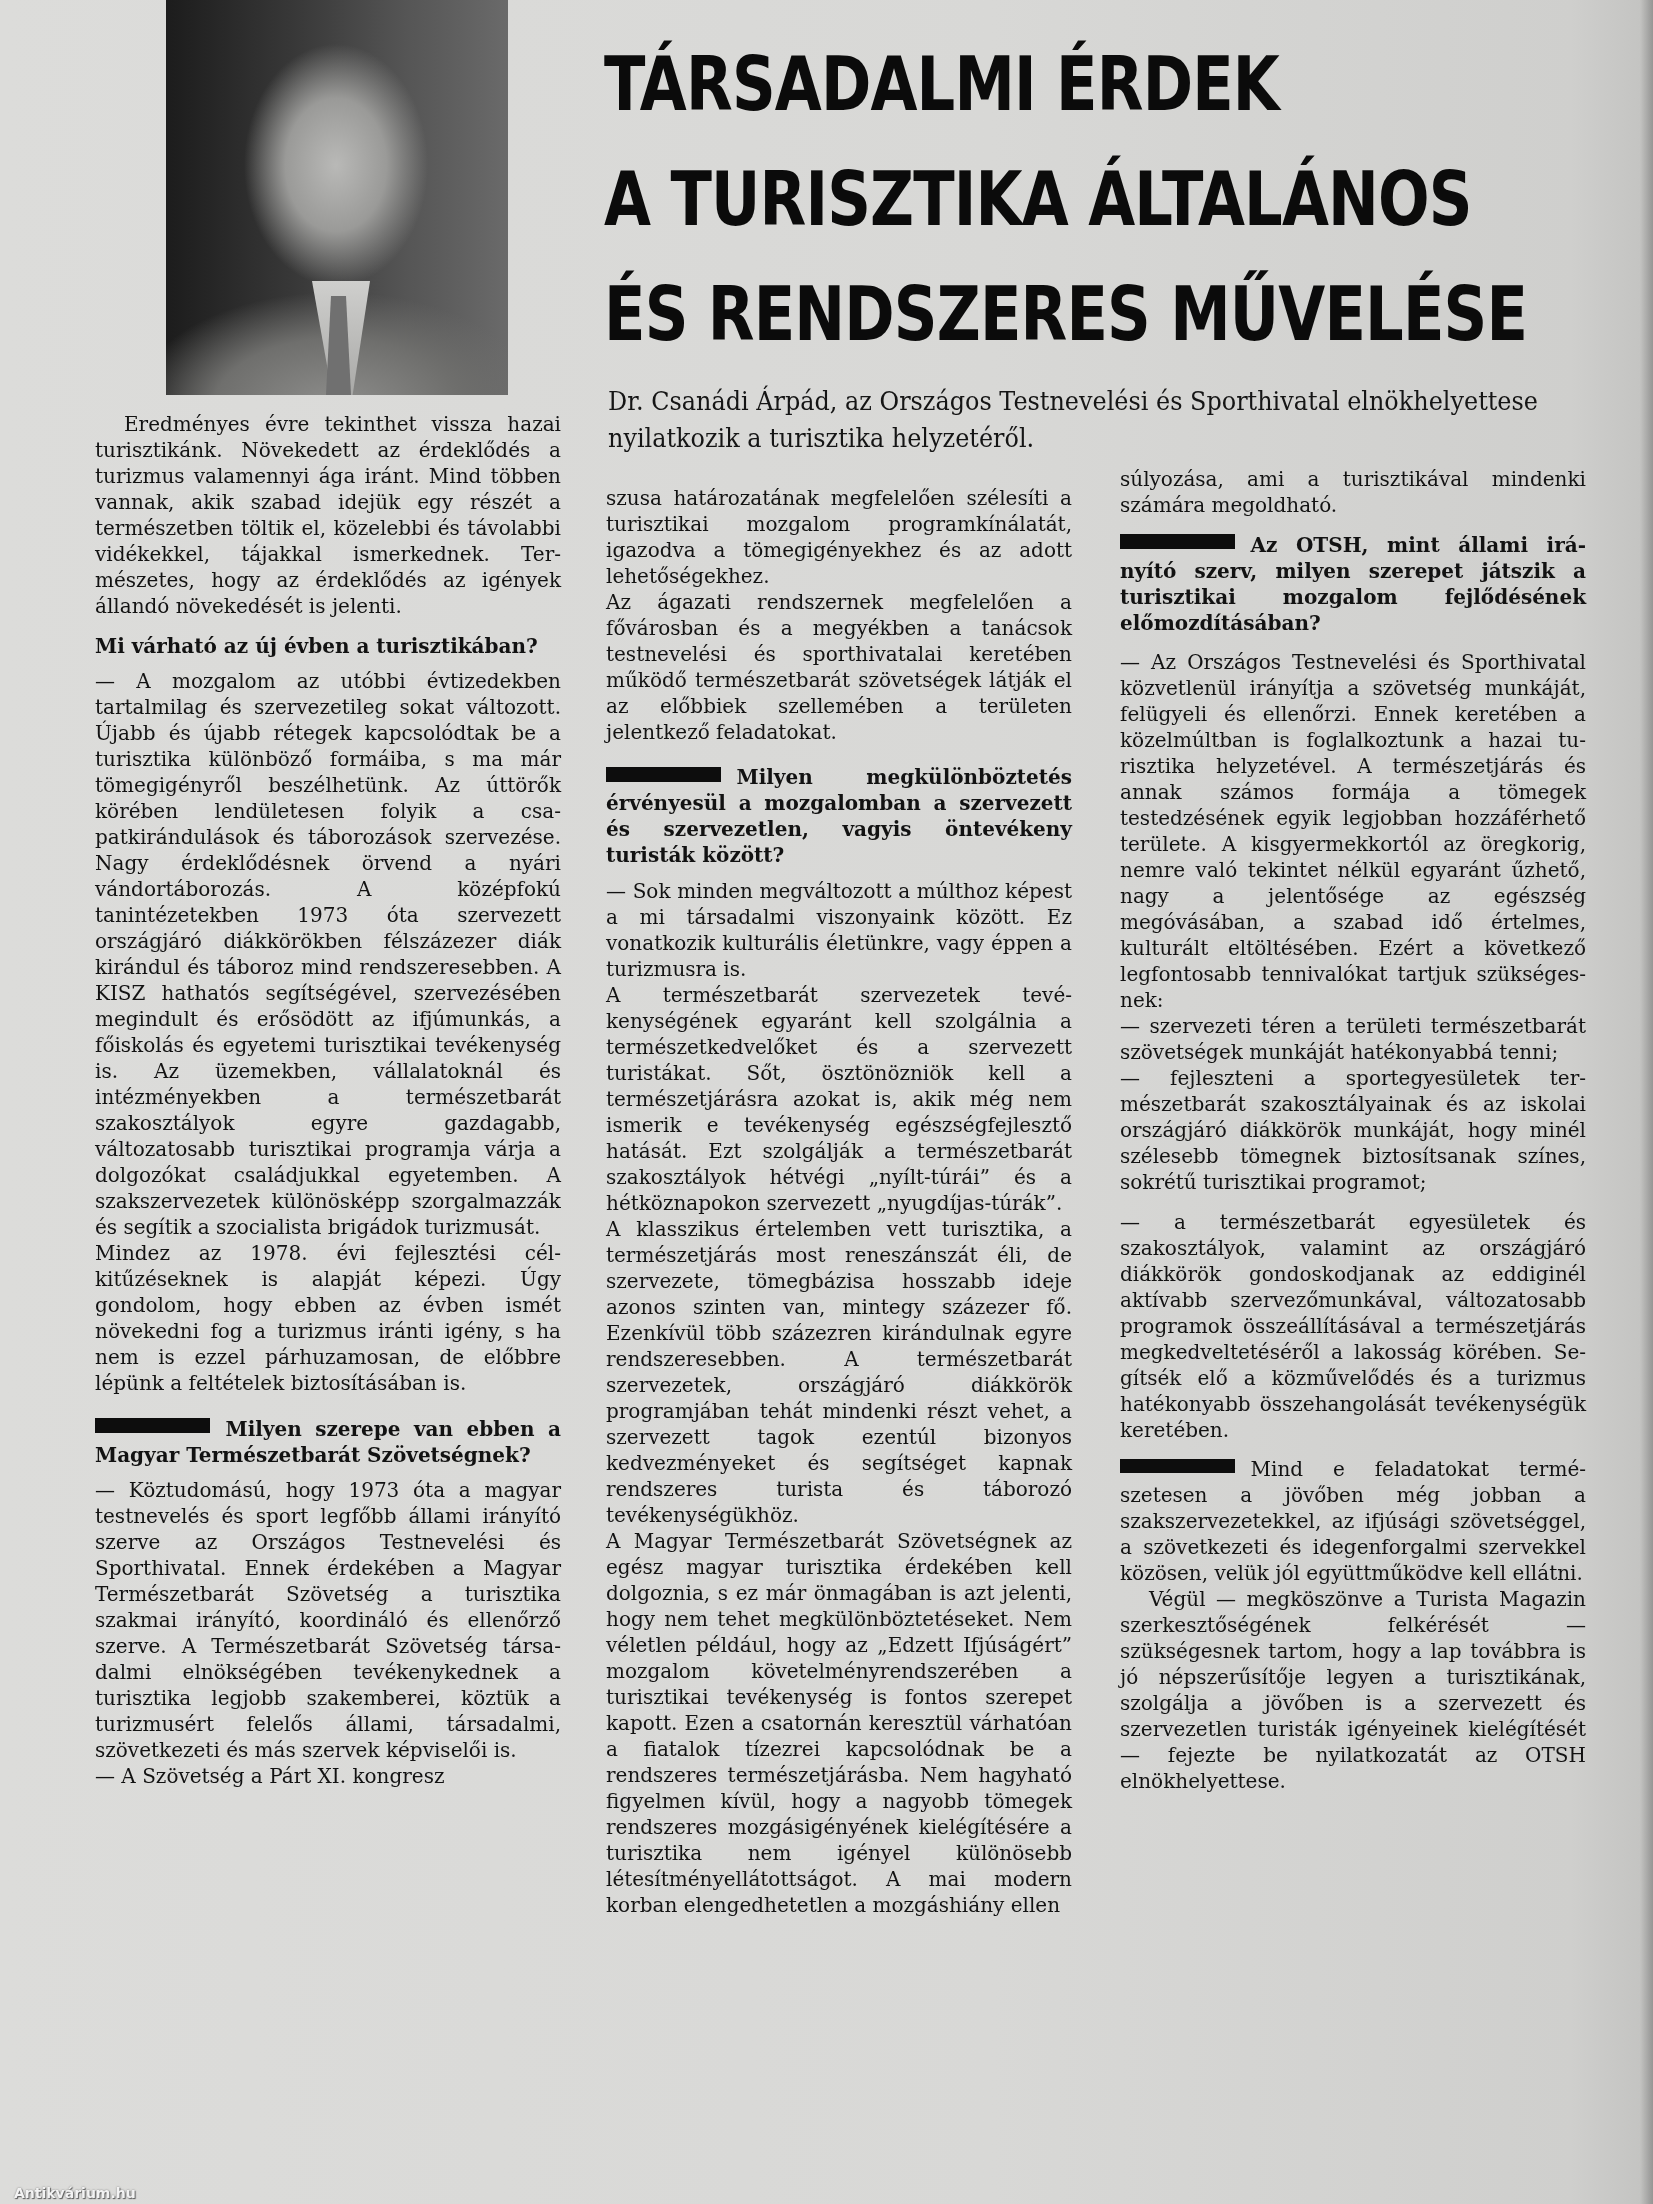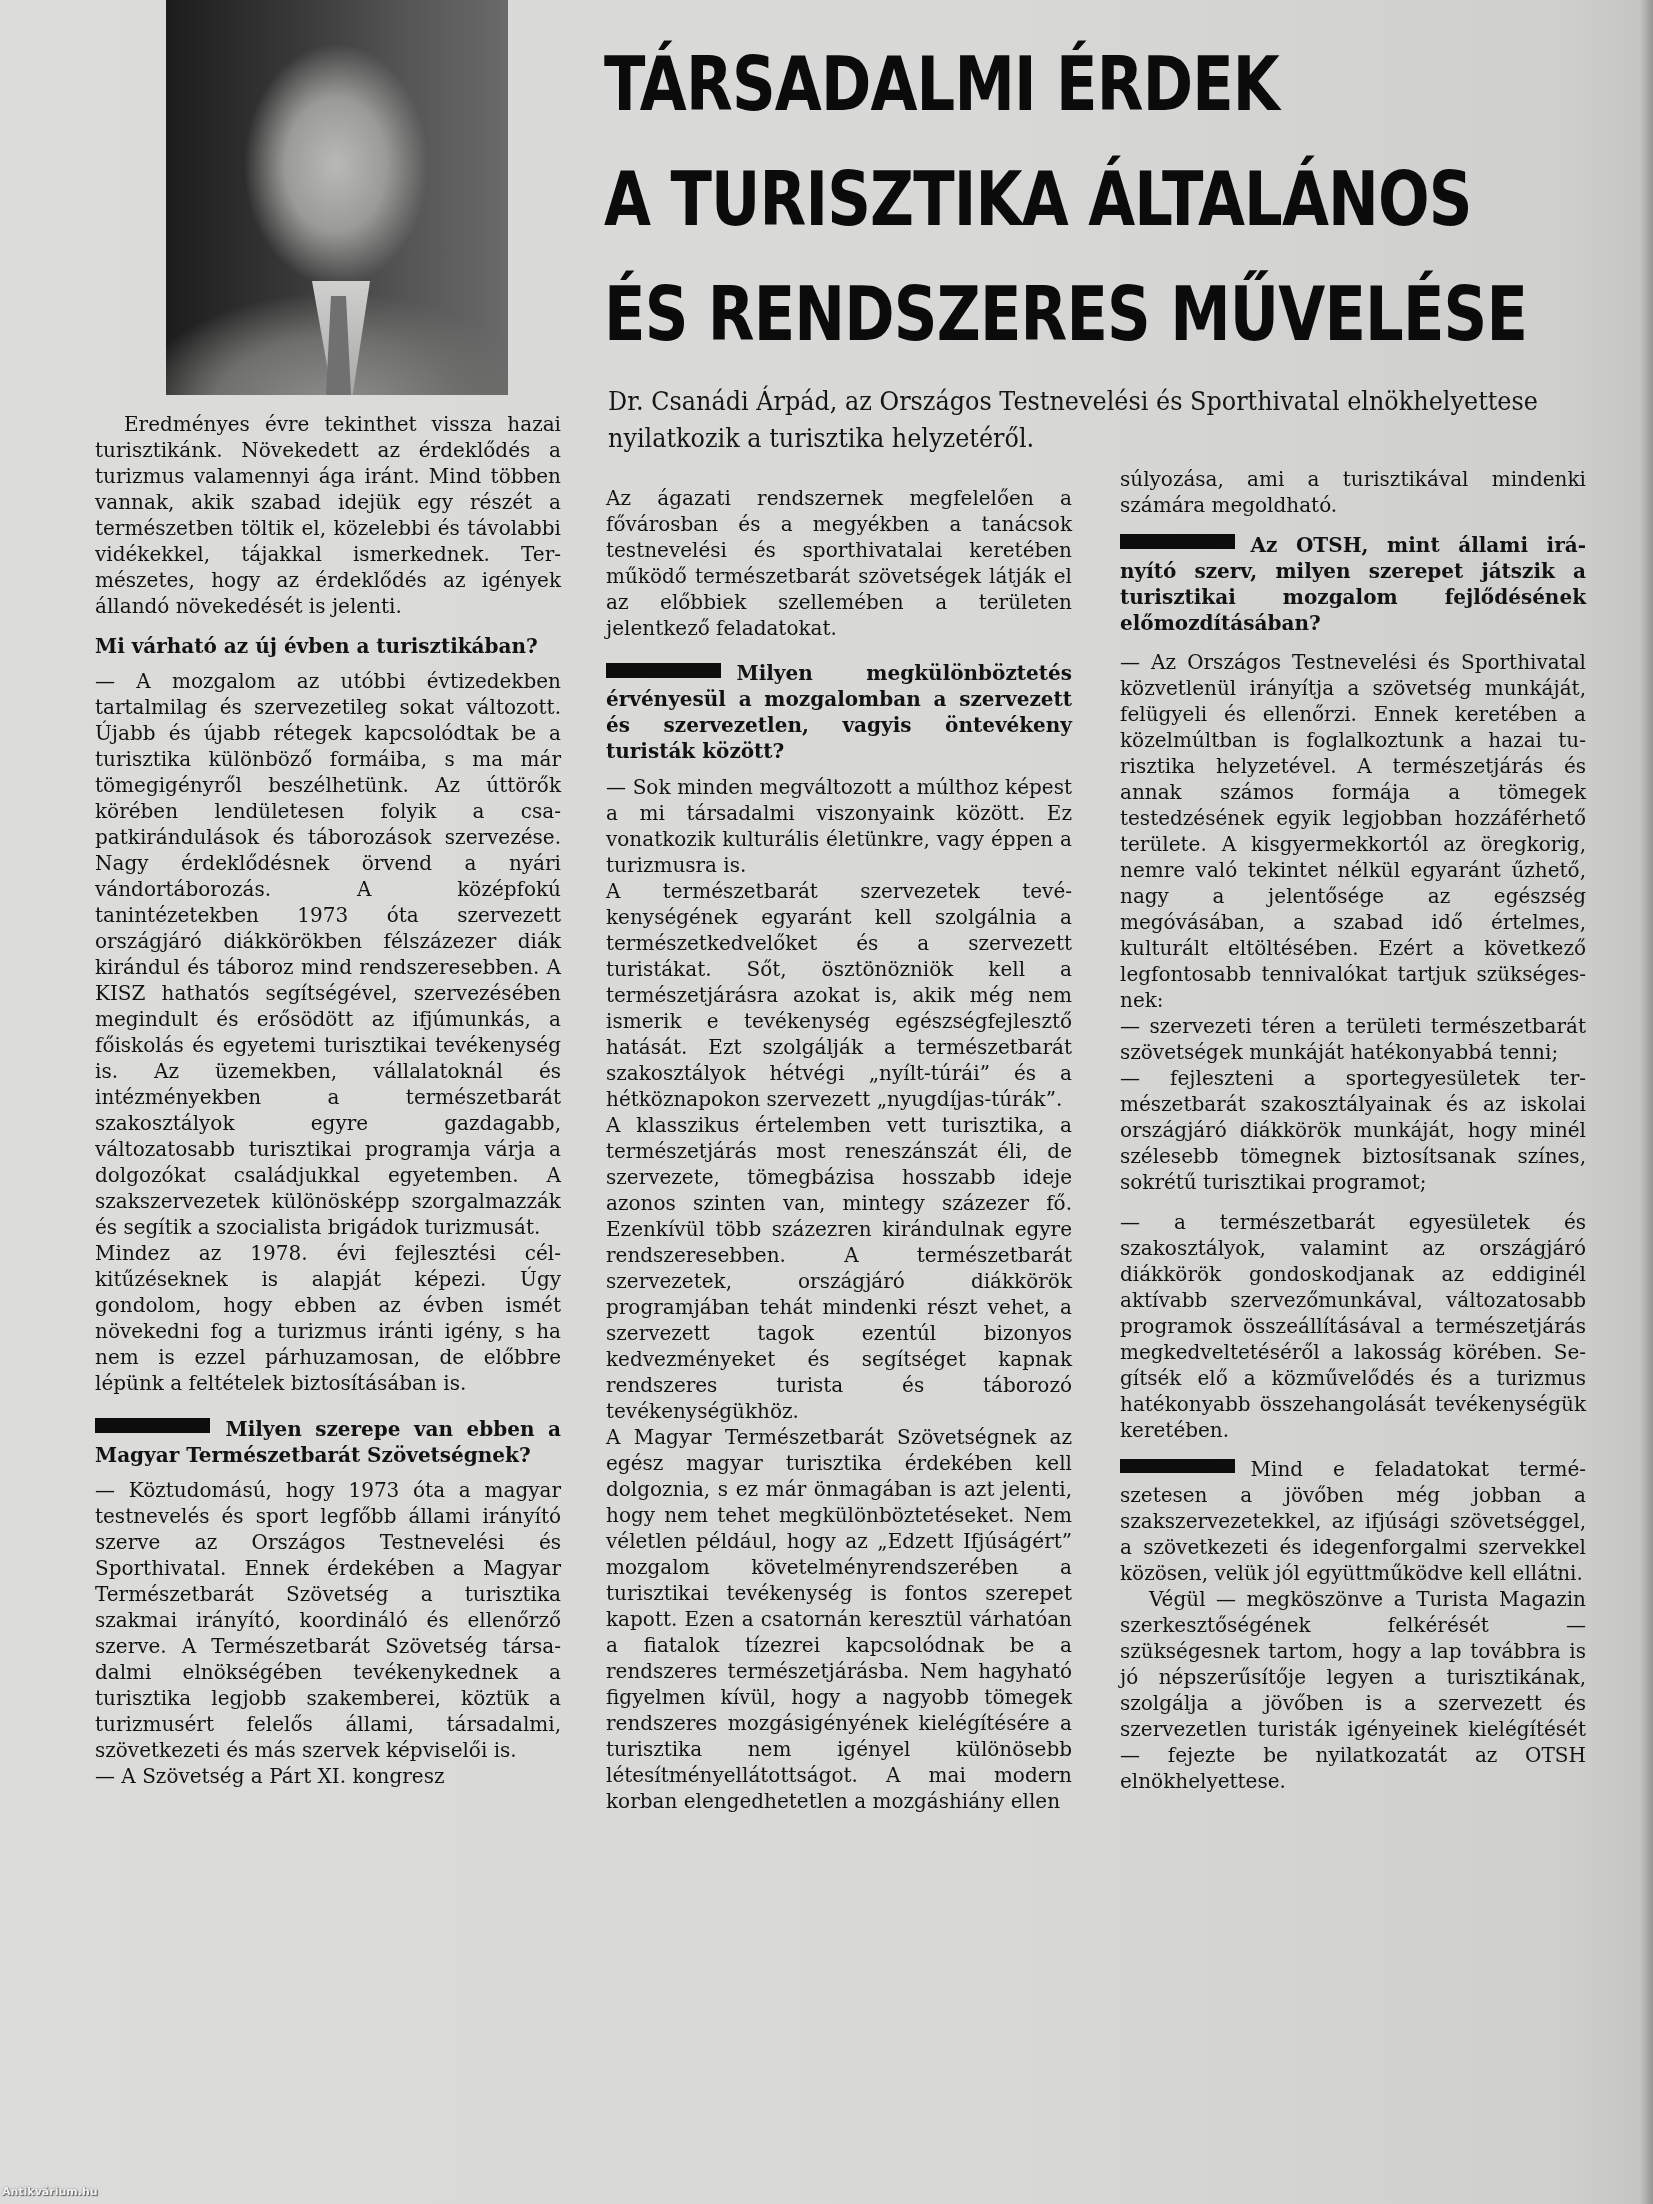--- a/index.html
+++ b/index.html
@@ -56,23 +56,23 @@
   }
   .col .gap { margin-top: 13.6px; }
   .bar {
     display: inline-block; width: 115px; height: 14.6px; background: #0d0d0d;
     vertical-align: 2.9px; margin-right: 15.5px;
   }
   #col1 { left: 95px; top: 411px; }
   #col2 { left: 606px; top: 485px; }
   #col3 { left: 1120px; top: 466px; }
   .watermark {
-    position: absolute; left: 2px; top: 2185px;
+    position: absolute; left: 14px; top: 2185px;
     font-family: "DejaVu Sans", sans-serif; font-weight: bold;
-    font-size: 11px; color: #f3f3f3;
+    font-size: 14px; color: #f3f3f3;
     text-shadow: 0 0 1.9px #777, 1px 1px 1px #555;
   }
   .edge {
     position: absolute; right: 0; top: 0; width: 13.6px; height: 2205px;
     background: linear-gradient(90deg, rgba(0,0,0,0), rgba(0,0,0,0.25));
   }
 </style>
 </head>
 <body>
 
@@ -93,20 +93,21 @@
   <p class="indent">Eredményes évre tekinthet vissza hazai turisztikánk. Növekedett az ér­deklődés a turizmus valamennyi ága iránt. Mind többen vannak, akik sza­bad idejük egy részét a természetben töltik el, közelebbi és távolabbi vidé­kekkel, tájakkal ismerkednek. Ter­mészetes, hogy az érdeklődés az igé­nyek állandó növekedését is jelenti.</p>
   <p class="q">Mi várható az új évben a turiszti­kában?</p>
   <p>— A mozgalom az utóbbi évtize­dekben tartalmilag és szervezetileg sokat változott. Újabb és újabb réte­gek kapcsolódtak be a turisztika kü­lönböző formáiba, s ma már tömeg­igényről beszélhetünk. Az úttörők körében lendületesen folyik a csa­patkirándulások és táborozások szer­vezése. Nagy érdeklődésnek örvend a nyári vándortáborozás. A közép­fokú tanintézetekben 1973 óta szer­vezett országjáró diákkörökben fél­százezer diák kirándul és táboroz mind rendszeresebben. A KISZ hat­hatós segítségével, szervezésében megindult és erősödött az ifjúmun­kás, a főiskolás és egyetemi turiszti­kai tevékenység is. Az üzemekben, vállalatoknál és intézményekben a természetbarát szakosztályok egyre gazdagabb, változatosabb turisztikai programja várja a dolgozókat család­jukkal egyetemben. A szakszerveze­tek különösképp szorgalmazzák és segítik a szocialista brigádok turiz­musát.</p>
   <p>Mindez az 1978. évi fejlesztési cél­kitűzéseknek is alapját képezi. Úgy gondolom, hogy ebben az évben is­mét növekedni fog a turizmus iránti igény, s ha nem is ezzel párhuzamo­san, de előbbre lépünk a feltételek biztosításában is.</p>
   <p class="q" style="margin-top:19.4px"><span class="bar"></span><span>Milyen szerepe van ebben a Magyar Természetbarát Szövetség­nek?</span></p>
   <p>— Köztudomású, hogy 1973 óta a magyar testnevelés és sport legfőbb állami irányító szerve az Országos Testnevelési és Sporthivatal. Ennek érdekében a Magyar Természetbarát Szövetség a turisztika szakmai irá­nyító, koordináló és ellenőrző szerve. A Természetbarát Szövetség társa­dalmi elnökségében tevékenykednek a turisztika legjobb szakemberei, köztük a turizmusért felelős állami, társadalmi, szövetkezeti és más szer­vek képviselői is.</p>
   <p>— A Szövetség a Párt XI. kongresz­</p>
 </div>
 
 <div class="col" id="col2">
+  <p>szusa határozatának megfelelően szé­lesíti a turisztikai mozgalom prog­ramkínálatát, igazodva a tömegigé­nyekhez és az adott lehetőségek­hez.</p>
   <p>Az ágazati rendszernek megfelelően a fővárosban és a megyékben a ta­nácsok testnevelési és sporthivatalai keretében működő természetbarát szövetségek látják el az előbbiek szellemében a területen jelentkező feladatokat.</p>
   <p class="q" style="margin-top:19.4px"><span class="bar"></span><span>Milyen megkülönböztetés érvényesül a mozgalomban a szerve­zett és szervezetlen, vagyis öntevé­keny turisták között?</span></p>
   <p>— Sok minden megváltozott a múlt­hoz képest a mi társadalmi viszo­nyaink között. Ez vonatkozik kultu­rális életünkre, vagy éppen a tu­rizmusra is.</p>
   <p>A természetbarát szervezetek tevé­kenységének egyaránt kell szolgálnia a természetkedvelőket és a szerve­zett turistákat. Sőt, ösztönözniök kell a természetjárásra azokat is, akik még nem ismerik e tevékenység egészségfejlesztő hatását. Ezt szolgál­ják a természetbarát szakosztályok hétvégi „nyílt-túrái” és a hétközna­pokon szervezett „nyugdíjas-tú­rák”.</p>
   <p>A klasszikus értelemben vett turisz­tika, a természetjárás most rene­szánszát éli, de szervezete, tömeg­bázisa hosszabb ideje azonos szinten van, mintegy százezer fő. Ezenkívül több százezren kirándulnak egyre rendszeresebben. A természetbarát szervezetek, országjáró diákkörök programjában tehát mindenki részt vehet, a szervezett tagok ezentúl bizonyos kedvezményeket és segítsé­get kapnak rendszeres turista és tá­borozó tevékenységükhöz.</p>
   <p>A Magyar Természetbarát Szövetség­nek az egész magyar turisztika érde­kében kell dolgoznia, s ez már ön­magában is azt jelenti, hogy nem te­het megkülönböztetéseket. Nem vé­letlen például, hogy az „Edzett If­júságért” mozgalom követelmény­rendszerében a turisztikai tevékeny­ség is fontos szerepet kapott. Ezen a csatornán keresztül várhatóan a fiatalok tízezrei kapcsolódnak be a rendszeres természetjárásba. Nem hagyható figyelmen kívül, hogy a nagyobb tömegek rendszeres mozgás­igényének kielégítésére a turisztika nem igényel különösebb létesítmény­ellátottságot. A mai modern korban elengedhetetlen a mozgáshiány ellen­</p>
 </div>
 
 <div class="col" id="col3">
   <p>súlyozása, ami a turisztikával min­denki számára megoldható.</p>

